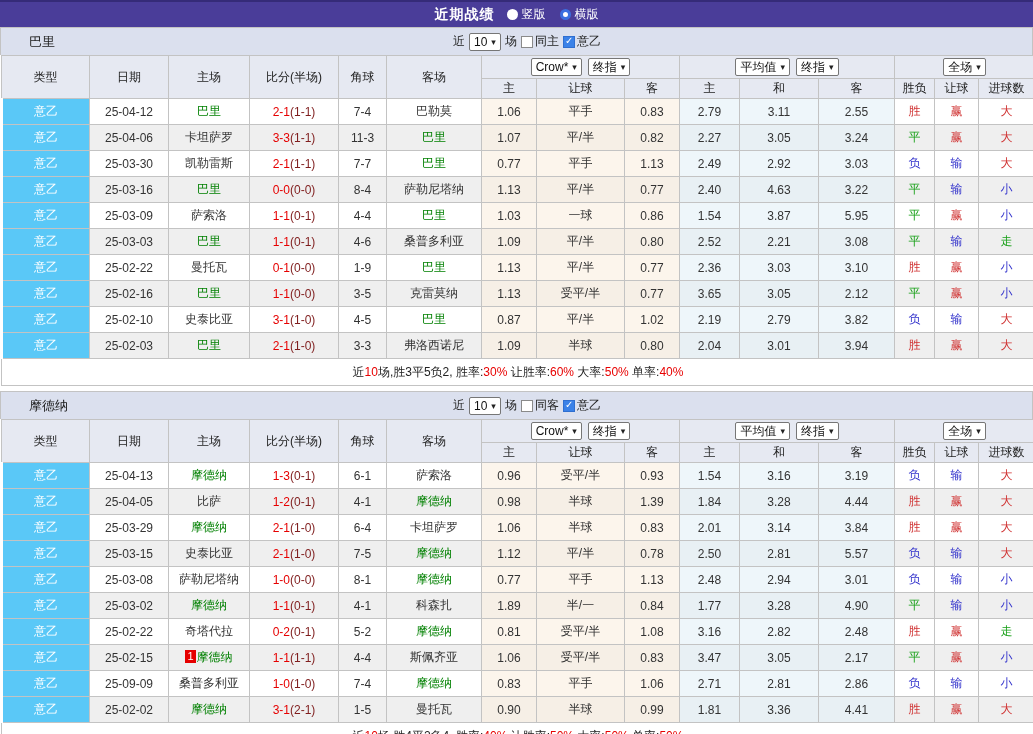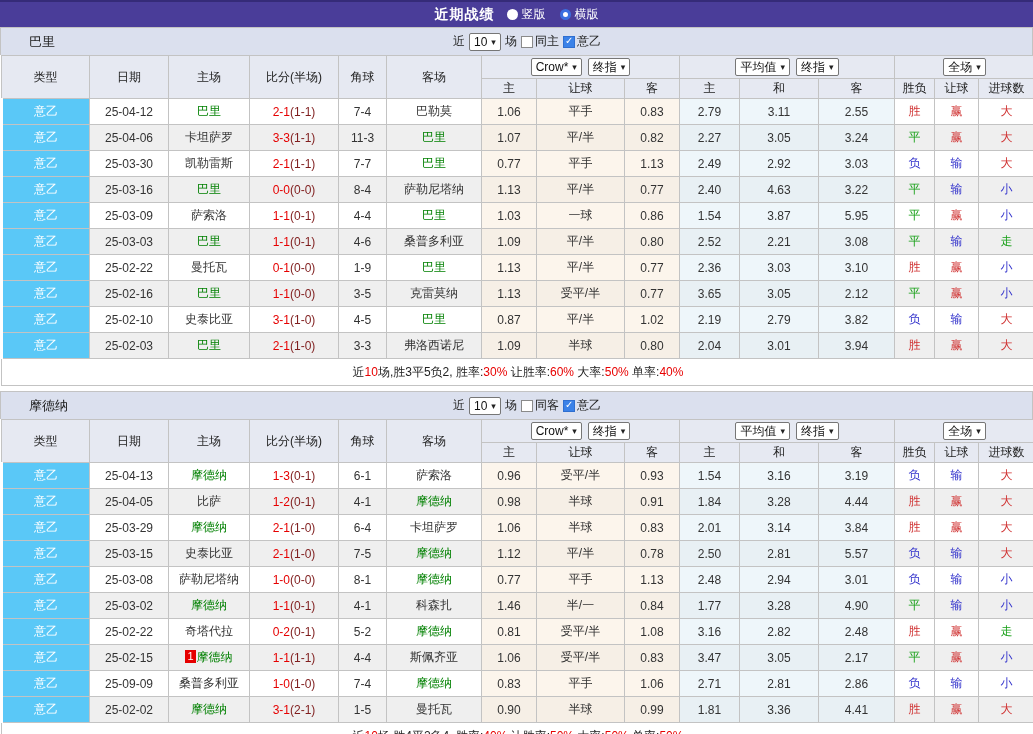--- a/index.html
+++ b/index.html
@@ -428,21 +428,21 @@
           </tr>
           <tr class="alt">
             <td class="type">意乙</td>
             <td class="date">25-04-05</td>
             <td class="teamcell"><span class="team">比萨</span></td>
             <td class="scorecell"><span class="ft">1-2</span><span class="ht">(0-1)</span></td>
             <td class="corner">4-1</td>
             <td class="teamcell"><span class="team focus">摩德纳</span></td>
             <td class="ah">0.98</td>
             <td class="ah">半球</td>
-            <td class="ah">0.91</td>
+            <td class="ah">1.39</td>
             <td class="eu">1.84</td>
             <td class="eu">3.28</td>
             <td class="eu">4.44</td>
             <td class="res" style="color: rgb(208, 51, 51);">胜</td>
             <td class="res" style="color: rgb(208, 51, 51);">赢</td>
             <td class="res" style="color: rgb(208, 51, 51);">大</td>
           </tr>
           <tr>
             <td class="type">意乙</td>
             <td class="date">25-03-29</td>
@@ -494,21 +494,21 @@
             <td class="res" style="color: rgb(51, 51, 204);">输</td>
             <td class="res" style="color: rgb(51, 51, 204);">小</td>
           </tr>
           <tr class="alt">
             <td class="type">意乙</td>
             <td class="date">25-03-02</td>
             <td class="teamcell"><span class="team focus">摩德纳</span></td>
             <td class="scorecell"><span class="ft">1-1</span><span class="ht">(0-1)</span></td>
             <td class="corner">4-1</td>
             <td class="teamcell"><span class="team">科森扎</span></td>
-            <td class="ah">1.46</td>
+            <td class="ah">1.89</td>
             <td class="ah">半/一</td>
             <td class="ah">0.84</td>
             <td class="eu">1.77</td>
             <td class="eu">3.28</td>
             <td class="eu">4.90</td>
             <td class="res" style="color: rgb(24, 160, 24);">平</td>
             <td class="res" style="color: rgb(51, 51, 204);">输</td>
             <td class="res" style="color: rgb(51, 51, 204);">小</td>
           </tr>
           <tr>

